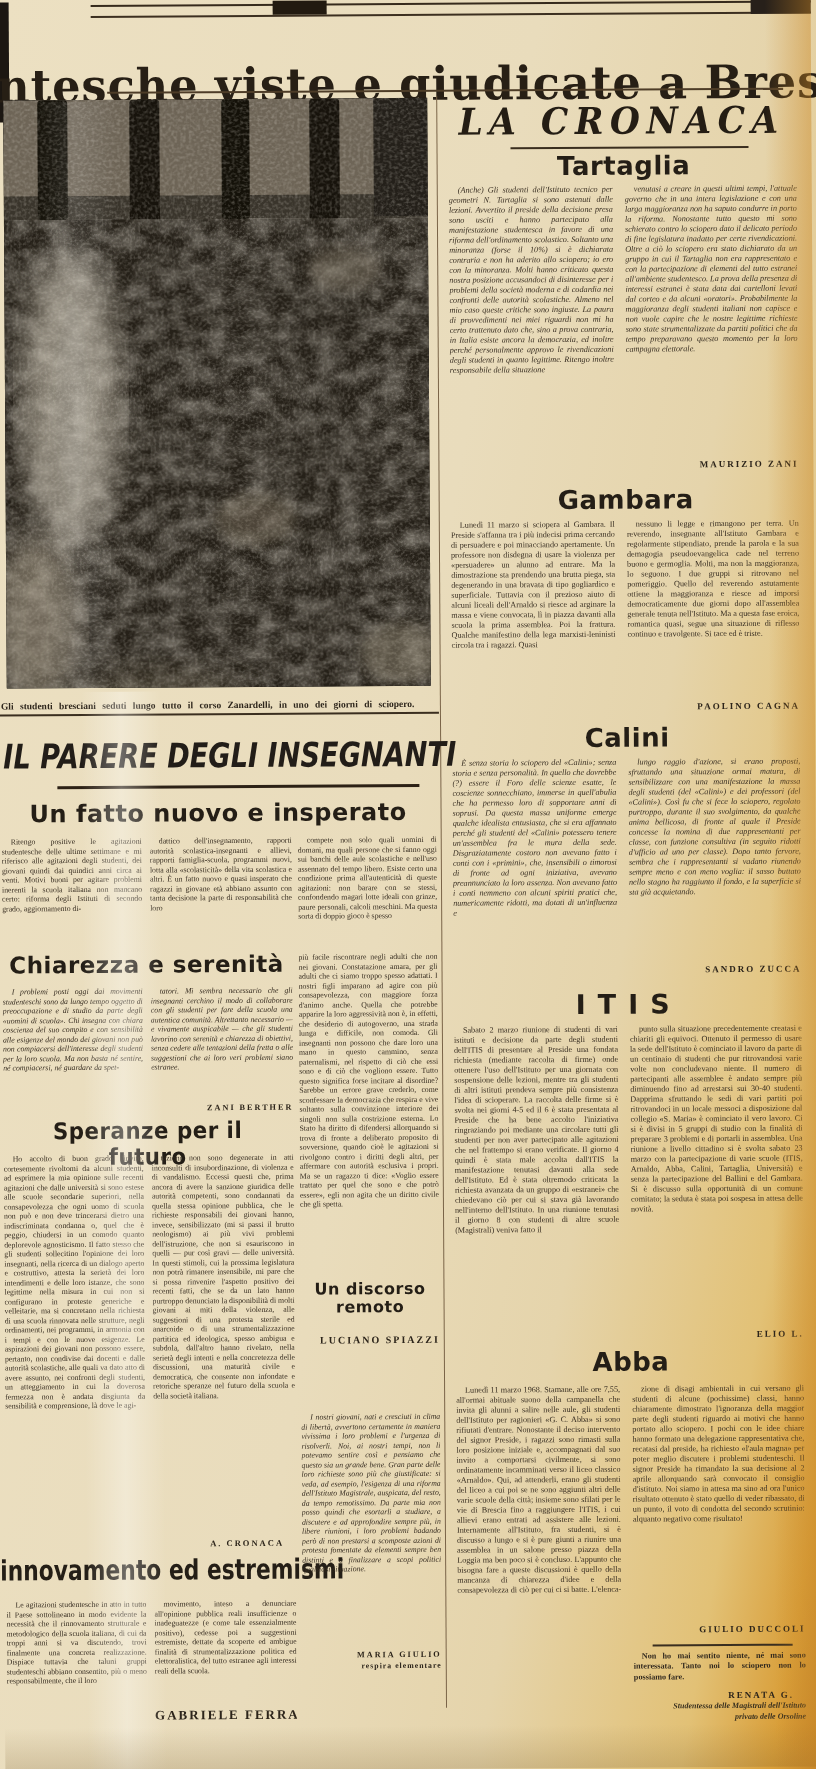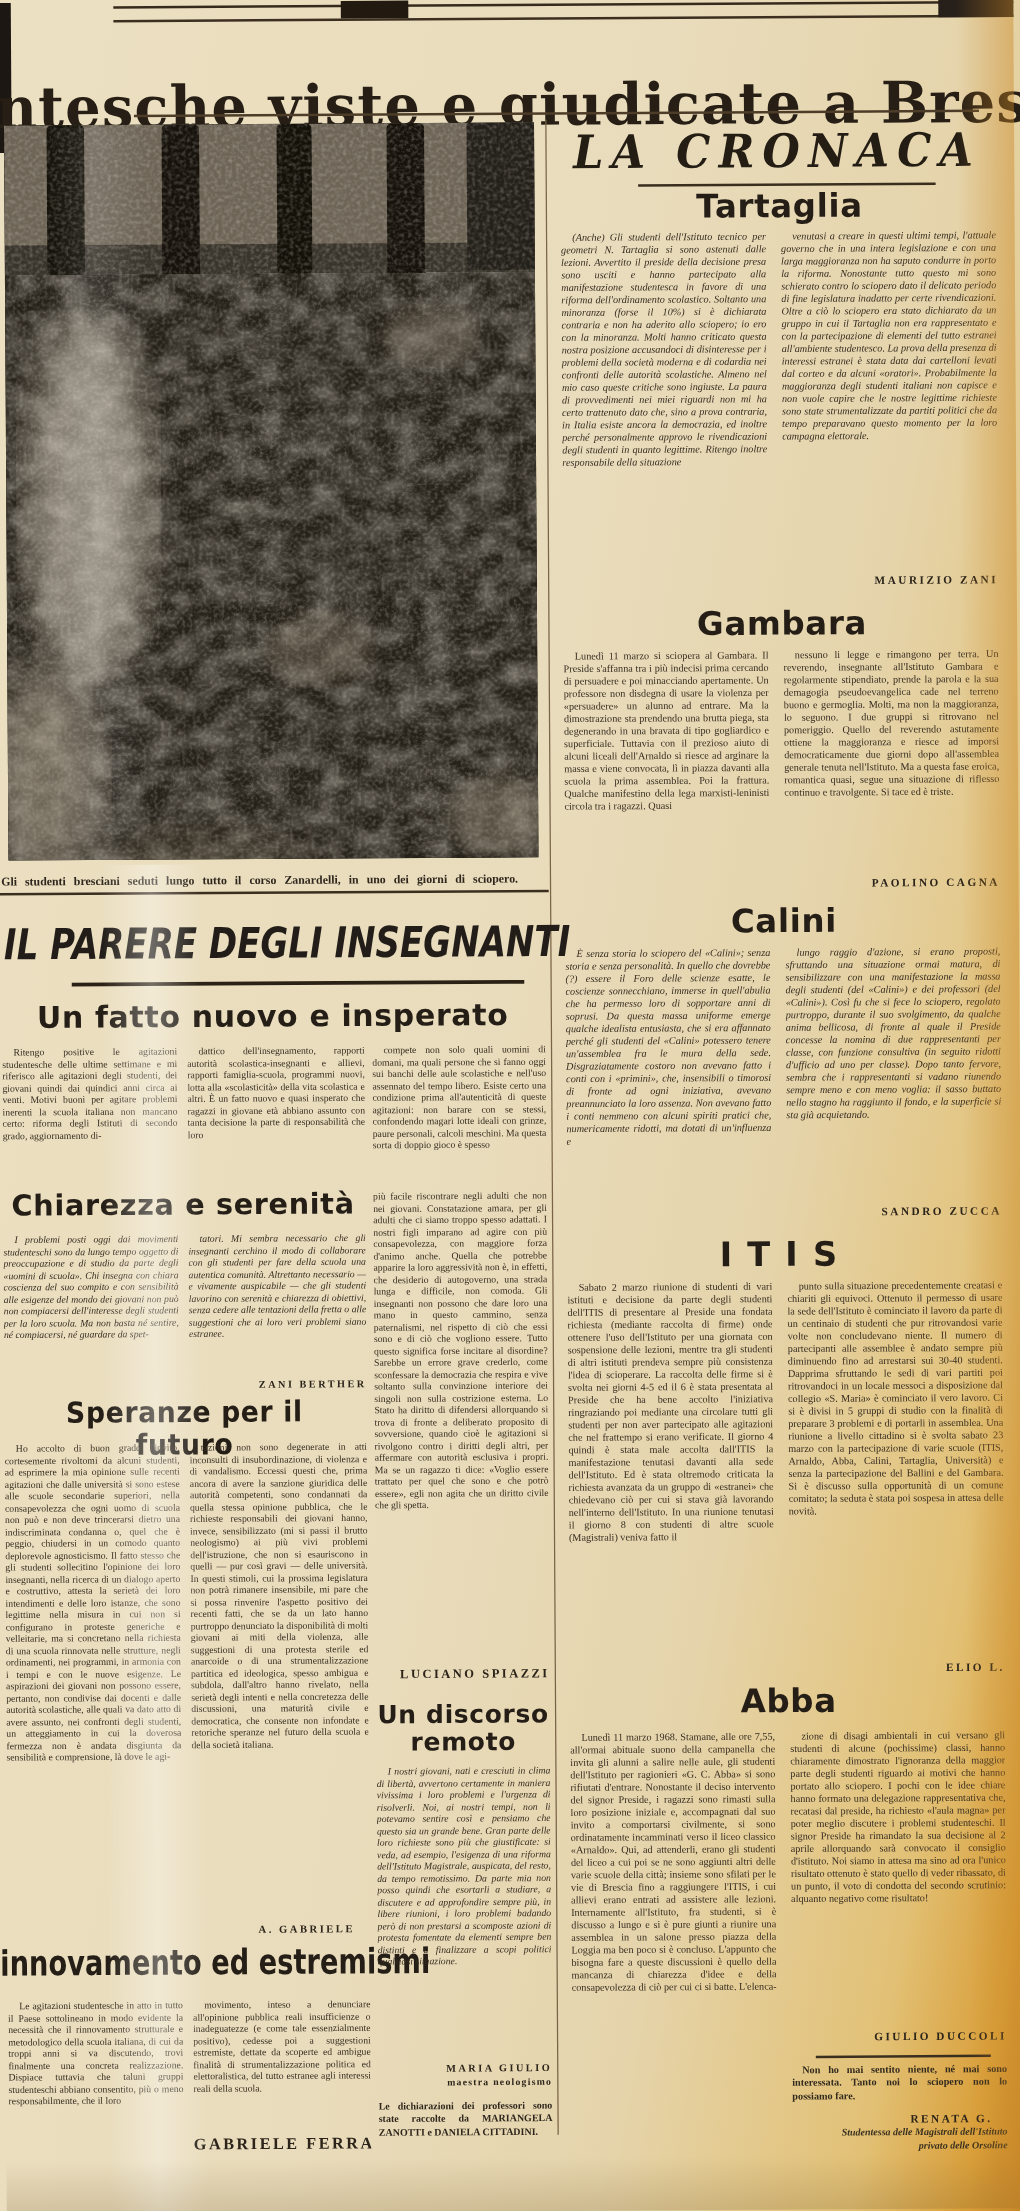--- a/index.html
+++ b/index.html
@@ -129,35 +129,34 @@
   <div class="col pcol" style="left:298px;top:835px;width:139px;height:118px;">compete non solo quali uomini di domani, ma quali persone che si fanno oggi sui banchi delle aule scolastiche e nell'uso assennato del tempo libero. Esiste certo una condizione prima all'autenticità di queste agitazioni: non barare con se stessi, confondendo magari lotte ideali con grinze, paure personali, calcoli meschini. Ma questa sorta di doppio gioco è spesso</div>
 
   <div class="sechead" style="left:0;top:950px;width:292px;font-size:23px;">Chiarezza e serenità</div>
   <div class="col pcol ital" style="left:2px;top:985px;width:140px;height:132px;">I problemi posti oggi dai movimenti studenteschi sono da lungo tempo oggetto di preoccupazione e di studio da parte degli «uomini di scuola». Chi insegna con chiara coscienza del suo compito e con sensibilità alle esigenze del mondo dei giovani non può non compiacersi dell'interesse degli studenti per la loro scuola. Ma non basta né sentire, né compiacersi, né guardare da spet-</div>
   <div class="col pcol ital" style="left:150px;top:985px;width:142px;height:118px;">tatori. Mi sembra necessario che gli insegnanti cerchino il modo di collaborare con gli studenti per fare della scuola una autentica comunità. Altrettanto necessario — e vivamente auspicabile — che gli studenti lavorino con serenità e chiarezza di obiettivi, senza cedere alle tentazioni della fretta o alle suggestioni che ai loro veri problemi siano estranee.</div>
   <div class="byline" style="left:150px;top:1102px;width:142px;font-size:8.2px;">ZANI BERTHER</div>
 
   <div class="sechead" style="left:0;top:1116px;width:292px;font-size:23px;transform:scaleX(.93);transform-origin:50% 50%;">Speranze per il futuro</div>
   <div class="col pcol" style="left:2px;top:1152px;width:140px;height:398px;">Ho accolto di buon grado l'invito, cortesemente rivoltomi da alcuni studenti, ad esprimere la mia opinione sulle recenti agitazioni che dalle università si sono estese alle scuole secondarie superiori, nella consapevolezza che ogni uomo di scuola non può e non deve trincerarsi dietro una indiscriminata condanna o, quel che è peggio, chiudersi in un comodo quanto deplorevole agnosticismo. Il fatto stesso che gli studenti sollecitino l'opinione dei loro insegnanti, nella ricerca di un dialogo aperto e costruttivo, attesta la serietà dei loro intendimenti e delle loro istanze, che sono legittime nella misura in cui non si configurano in proteste generiche e velleitarie, ma si concretano nella richiesta di una scuola rinnovata nelle strutture, negli ordinamenti, nei programmi, in armonia con i tempi e con le nuove esigenze. Le aspirazioni dei giovani non possono essere, pertanto, non condivise dai docenti e dalle autorità scolastiche, alle quali va dato atto di avere assunto, nei confronti degli studenti, un atteggiamento in cui la doverosa fermezza non è andata disgiunta da sensibilità e comprensione, là dove le agi-</div>
   <div class="col pcol" style="left:150px;top:1152px;width:142px;height:382px;">tazioni non sono degenerate in atti inconsulti di insubordinazione, di violenza e di vandalismo. Eccessi questi che, prima ancora di avere la sanzione giuridica delle autorità competenti, sono condannati da quella stessa opinione pubblica, che le richieste responsabili dei giovani hanno, invece, sensibilizzato (mi si passi il brutto neologismo) ai più vivi problemi dell'istruzione, che non si esauriscono in quelli — pur così gravi — delle università. In questi stimoli, cui la prossima legislatura non potrà rimanere insensibile, mi pare che si possa rinvenire l'aspetto positivo dei recenti fatti, che se da un lato hanno purtroppo denunciato la disponibilità di molti giovani ai miti della violenza, alle suggestioni di una protesta sterile ed anarcoide o di una strumentalizzazione partitica ed ideologica, spesso ambigua e subdola, dall'altro hanno rivelato, nella serietà degli intenti e nella concretezza delle discussioni, una maturità civile e democratica, che consente non infondate e retoriche speranze nel futuro della scuola e della società italiana.</div>
-  <div class="byline" style="left:150px;top:1537px;width:130px;font-size:8.5px;">A. GABRIELE</div>
+  <div class="byline" style="left:150px;top:1537px;width:130px;font-size:8.5px;">A. CRONACA</div>
 
   <div class="innovhead">innovamento ed estremismi</div>
   <div class="col pcol" style="left:2px;top:1598px;width:140px;height:162px;">Le agitazioni studentesche in atto in tutto il Paese sottolineano in modo evidente la necessità che il rinnovamento strutturale e metodologico della scuola italiana, di cui da troppi anni si va discutendo, trovi finalmente una concreta realizzazione. Dispiace tuttavia che taluni gruppi studenteschi abbiano consentito, più o meno responsabilmente, che il loro</div>
   <div class="col pcol" style="left:150px;top:1598px;width:142px;height:106px;">movimento, inteso a denunciare all'opinione pubblica reali insufficienze o inadeguatezze (e come tale essenzialmente positivo), cedesse poi a suggestioni estremiste, dettate da scoperte ed ambigue finalità di strumentalizzazione politica ed elettoralistica, del tutto estranee agli interessi reali della scuola.</div>
   <div class="byline" style="left:150px;top:1706px;width:142px;font-size:13px;">GABRIELE FERRARI</div>
 
   <div class="col pcol" style="left:298px;top:952px;width:139px;height:380px;text-indent:0;">più facile riscontrare negli adulti che non nei giovani. Constatazione amara, per gli adulti che ci siamo troppo spesso adattati. I nostri figli imparano ad agire con più consapevolezza, con maggiore forza d'animo anche. Quella che potrebbe apparire la loro aggressività non è, in effetti, che desiderio di autogoverno, una strada lunga e difficile, non comoda. Gli insegnanti non possono che dare loro una mano in questo cammino, senza paternalismi, nel rispetto di ciò che essi sono e di ciò che vogliono essere. Tutto questo significa forse incitare al disordine? Sarebbe un errore grave crederlo, come sconfessare la democrazia che respira e vive soltanto sulla convinzione interiore dei singoli non sulla costrizione esterna. Lo Stato ha diritto di difendersi allorquando si trova di fronte a deliberato proposito di sovversione, quando cioè le agitazioni si rivolgono contro i diritti degli altri, per affermare con autorità esclusiva i propri. Ma se un ragazzo ti dice: «Voglio essere trattato per quel che sono e che potrò essere», egli non agita che un diritto civile che gli spetta.</div>
   <div class="byline" style="left:298px;top:1334px;width:139px;font-size:10px;">LUCIANO SPIAZZI</div>
 
-  <div class="sechead" style="left:298px;top:1360px;width:139px;font-size:20px;line-height:1.1;">Un discorso remoto</div>
+  <div class="sechead" style="left:298px;top:1280px;width:139px;font-size:16px;line-height:1.1;">Un discorso remoto</div>
   <div class="col pcol ital" style="left:298px;top:1412px;width:139px;height:238px;">I nostri giovani, nati e cresciuti in clima di libertà, avvertono certamente in maniera vivissima i loro problemi e l'urgenza di risolverli. Noi, ai nostri tempi, non li potevamo sentire così e pensiamo che questo sia un grande bene. Gran parte delle loro richieste sono più che giustificate: si veda, ad esempio, l'esigenza di una riforma dell'Istituto Magistrale, auspicata, del resto, da tempo remotissimo. Da parte mia non posso quindi che esortarli a studiare, a discutere e ad approfondire sempre più, in libere riunioni, i loro problemi badando però di non prestarsi a scomposte azioni di protesta fomentate da elementi sempre ben distinti e a finalizzare a scopi politici qualsiasi situazione.</div>
   <div class="byline" style="left:298px;top:1650px;width:139px;font-size:8.2px;">MARIA GIULIO</div>
-  <div class="byline" style="left:298px;top:1661px;width:139px;font-size:7.8px;letter-spacing:1px;">maestra neologismo</div>
-  <div class="note" style="left:298px;top:1680px;width:139px;height:66px;">Le dichiarazioni dei professori sono state raccolte da MARIANGELA ZANOTTI e DANIELA CITTADINI.</div>
+  <div class="byline" style="left:298px;top:1661px;width:139px;font-size:7.8px;letter-spacing:1px;">respira elementare</div>
 
   <div class="overlay" style="left:82px;top:690px;width:80px;height:1079px;background:linear-gradient(90deg,rgba(255,255,255,0),rgba(255,255,252,.35),rgba(255,255,255,0));"></div>
   <div class="overlay" style="left:40px;top:100px;width:80px;height:586px;background:linear-gradient(90deg,rgba(255,255,255,0),rgba(255,255,255,.10),rgba(255,255,255,0));"></div>
   <div class="overlay" style="left:0;top:1726px;width:816px;height:43px;background:linear-gradient(180deg,rgba(120,92,44,0),rgba(120,92,44,.22));"></div>
   <div class="overlay" style="right:0;top:0;width:46px;height:1769px;background:linear-gradient(90deg,rgba(205,140,40,0),rgba(200,134,38,.45));"></div>
 
  </div>
 </div>
 
 </body></html>

